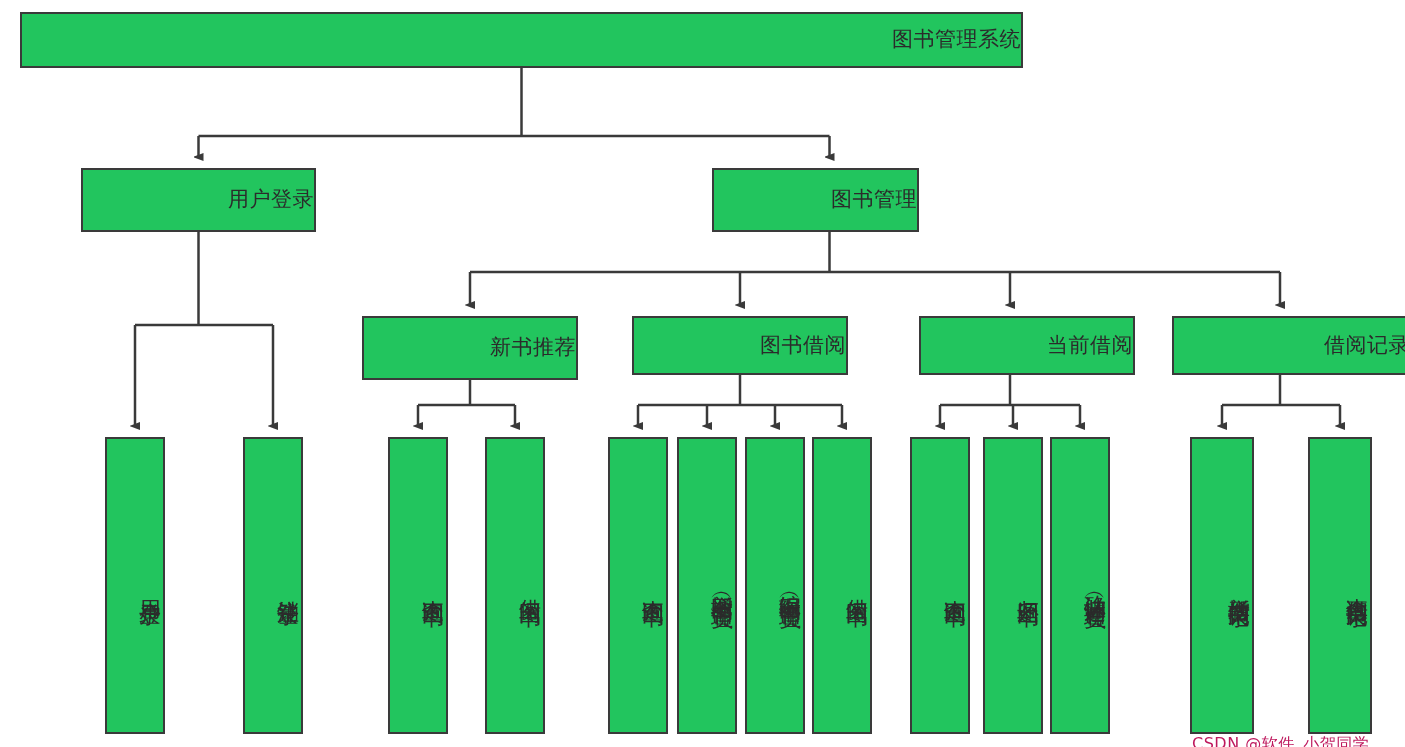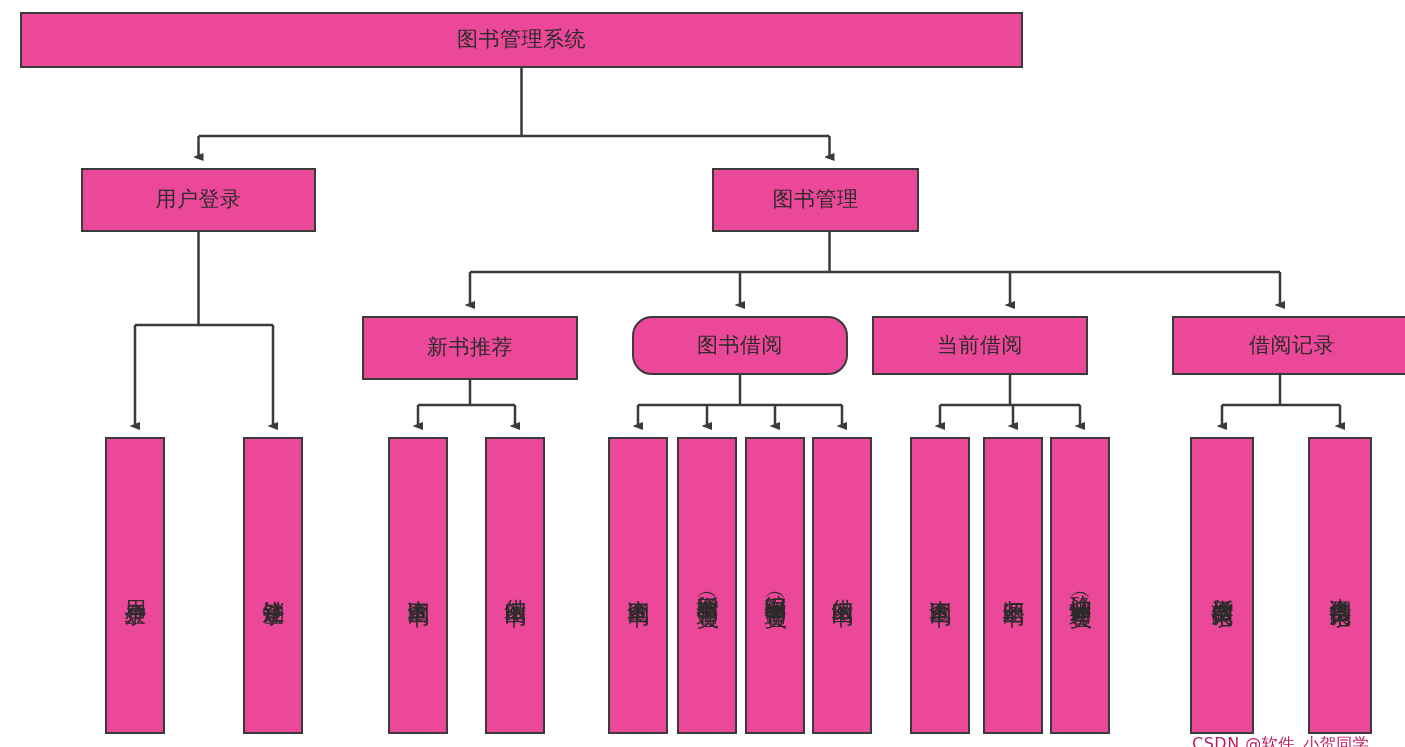--- a/index.html
+++ b/index.html
@@ -1,21 +1,21 @@
 <!DOCTYPE html>
 <html><head>
 <meta charset="utf-8">
 <style>
   html,body{margin:0;padding:0;background:#ffffff;}
   body{width:1405px;height:747px;overflow:hidden;
        font-family:"DejaVu Sans","Liberation Sans",sans-serif;}
   #stage{position:relative;width:1405px;height:747px;background:#fff;}
   svg.edges{position:absolute;left:0;top:0;width:1405px;height:747px;pointer-events:none;}
-  .node{position:absolute;box-sizing:border-box;background:#ec4899;
-        border:2.5px solid #3a3a3a;display:flex;align-items:center;justify-content:center;}
+  .node{position:absolute;box-sizing:border-box;background:#22c55e;
+        border:2.5px solid #3a3a3a;display:flex;align-items:center;justify-content:flex-end;}
   .node.h{}
   .node .lbl{color:#2b2b2b;white-space:nowrap;}
   .node.h .lbl{font-size:21px;line-height:1.1;letter-spacing:.5px;}
   .node.v .lbl{writing-mode:vertical-rl;text-orientation:upright;
                font-size:22px;line-height:1.22;letter-spacing:2px;}
   .watermark{position:absolute;color:#be185d;font-size:16px;letter-spacing:.5px;
              white-space:nowrap;margin-top:18px;}
 </style>
 </head>
 <body>
@@ -71,24 +71,24 @@
       </div>
       <div class="node h" style="left: 81px; top: 168px; width: 235px; height: 64px;">
         <span class="lbl">用户登录</span>
       </div>
       <div class="node h" style="left: 712px; top: 168px; width: 207px; height: 64px;">
         <span class="lbl">图书管理</span>
       </div>
       <div class="node h" style="left: 362px; top: 316px; width: 216px; height: 64px;">
         <span class="lbl">新书推荐</span>
       </div>
-      <div class="node h" style="left: 632px; top: 316px; width: 216px; height: 59px; border-radius: 20px;">
+      <div class="node h" style="left: 632px; top: 316px; width: 216px; height: 59px;">
         <span class="lbl">图书借阅</span>
       </div>
-      <div class="node h" style="left: 872px; top: 316px; width: 216px; height: 59px;">
+      <div class="node h" style="left: 919px; top: 316px; width: 216px; height: 59px;">
         <span class="lbl">当前借阅</span>
       </div>
       <div class="node h" style="left: 1172px; top: 316px; width: 240px; height: 59px;">
         <span class="lbl">借阅记录</span>
       </div>
       <div class="node v" style="left: 105px; top: 437px; width: 60px; height: 297px;">
         <span class="lbl">用户登录</span>
       </div>
       <div class="node v" style="left: 243px; top: 437px; width: 60px; height: 297px;">
         <span class="lbl">注销登录</span>

